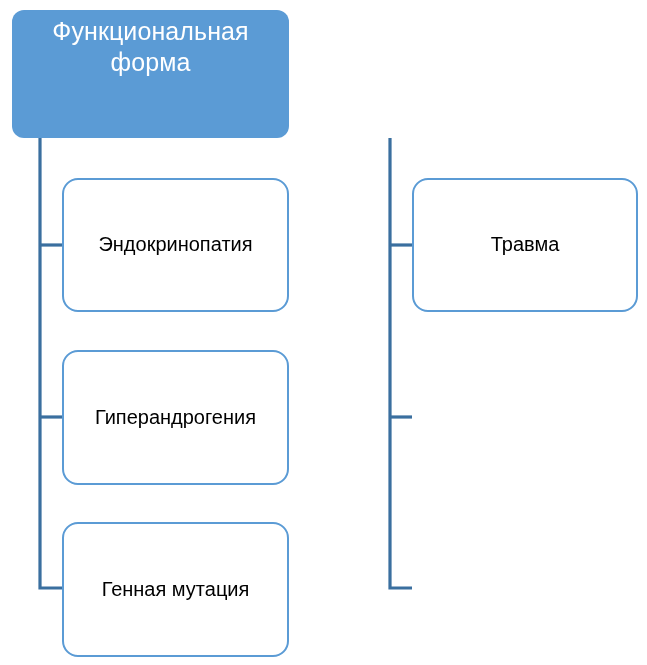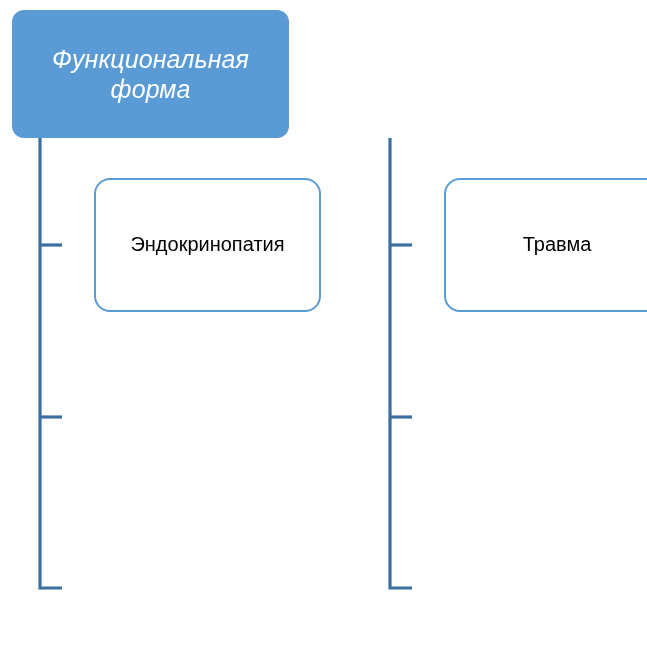--- a/index.html
+++ b/index.html
@@ -25,28 +25,27 @@
     pointer-events: none;
   }
   
   .header-box {
     position: absolute;
     box-sizing: border-box;
     background: #5b9bd5;
     border-radius: 12px;
     color: #ffffff;
     display: flex;
-    align-items: center;
+    align-items: flex-start;
     justify-content: center;
     text-align: center;
     font-size: 25px;
     line-height: 1.22;
     letter-spacing: 0.1px;
     padding: 6px 14px;
-    font-style: italic;
   }
   .header-box .label {
     display: block;
     width: 100%;
   }
   #header-left  { left: 12px;  top: 10px; width: 277px; height: 128px; }
   #header-right { left: 360px; top: 10px; width: 278px; height: 128px; }
 
   
   .child-box {
@@ -56,21 +55,20 @@
     border: 2.4px solid #5b9bd5;
     border-radius: 16px;
     color: #000000;
     display: flex;
     align-items: center;
     justify-content: center;
     text-align: center;
     font-size: 20px;
     line-height: 1.28;
     padding: 4px 10px;
-    margin-left: 32px;
   }
   .child-box .label { display: block; width: 100%; }
 
   .col-left  { left: 62px;  width: 227px; }
   .col-right { left: 412px; width: 226px; }
 
   .row-1 { top: 178px; height: 134px; }
   .row-2 { top: 350px; height: 135px; }
   .row-3 { top: 522px; height: 135px; }
 </style>
@@ -91,21 +89,27 @@
   </svg>
 
   <div class="header-box" id="header-left">
     <span class="label">Функциональная форма</span>
   </div>
 
   <div class="child-box col-left row-1">
     <span class="label">Эндокринопатия</span>
   </div>
 
+  <div class="child-box col-left row-2">
+    <span class="label">Гиперандрогения</span>
+  </div>
 
+  <div class="child-box col-left row-3">
+    <span class="label">Генная мутация</span>
+  </div>
 
 
   <div class="child-box col-right row-1">
     <span class="label">Травма</span>
   </div>
 
 
 
 </div>
 

